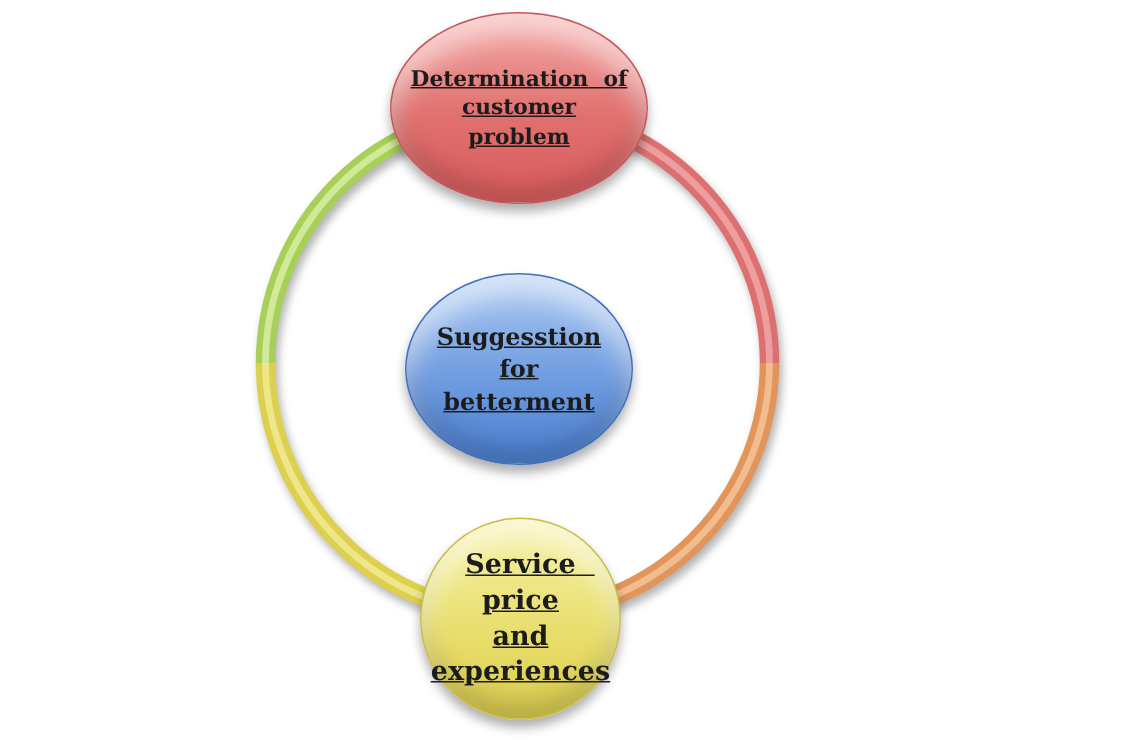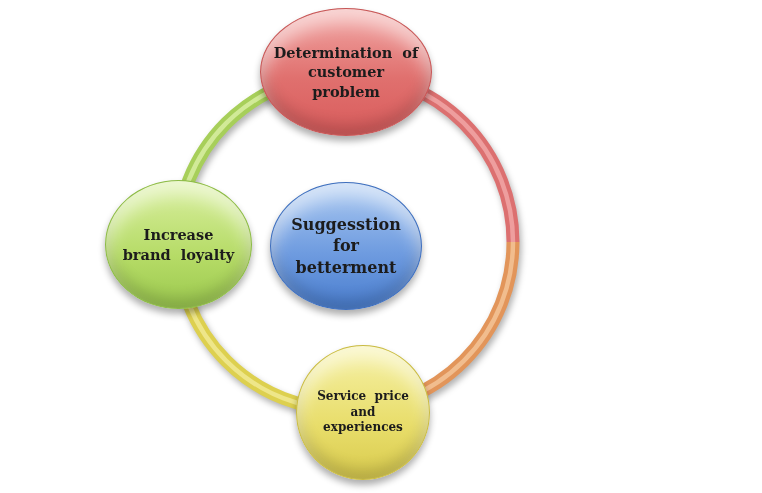--- a/index.html
+++ b/index.html
@@ -17,33 +17,33 @@
     display:flex;align-items:center;justify-content:center;
     text-align:center;
     font-weight:bold;
     color:#1c1c1c;
     white-space:pre-wrap;
     line-height:1.32;
     box-shadow:0 5px 7px rgba(0,0,0,0.32),
                inset 0 14px 18px rgba(255,255,255,0.55),
                inset 0 -10px 14px rgba(0,0,0,0.16);
   }
-  .node .label{white-space:pre-wrap;}
+  .node .label{white-space:pre-wrap;text-decoration:underline;}
   .node-top{
     left:260px;top:8px;width:170px;height:126px;font-size:14.5px;
     background:linear-gradient(180deg,#f2a7a5 0%,#e0706e 55%,#d95c5c 100%);
     border:1px solid #c65757;
   }
   .node-right{
     left:440px;top:185px;width:147px;height:118px;font-size:14px;
     background:linear-gradient(180deg,#fcdcb4 0%,#f3b277 55%,#e69553 100%);
     border:1px solid #d4884f;
   }
   .node-bottom{
-    left:296px;top:345px;width:132px;height:133px;font-size:12px;
+    left:280px;top:345px;width:132px;height:133px;font-size:18px;
     background:linear-gradient(180deg,#f6f1a6 0%,#e8dd6a 60%,#d9cb4e 100%);
     border:1px solid #c9bb45;
   }
   .node-left{
     left:105px;top:180px;width:145px;height:127px;font-size:14.5px;
     background:linear-gradient(180deg,#d9ef9f 0%,#b5db66 60%,#9cc94f 100%);
     border:1px solid #8cba47;
   }
   .node-center{
     left:270px;top:182px;width:150px;height:126px;font-size:16px;
@@ -76,24 +76,20 @@
 problem</span>
   </div>
 
 
   <div class="node node-bottom">
     <span class="label">Service  price
 and
 experiences</span>
   </div>
 
-  <div class="node node-left">
-    <span class="label">Increase
-brand  loyalty</span>
-  </div>
 
   <div class="node node-center">
     <span class="label">Suggesstion
 for
 betterment</span>
   </div>
 
 </div>
 
 </body></html>

